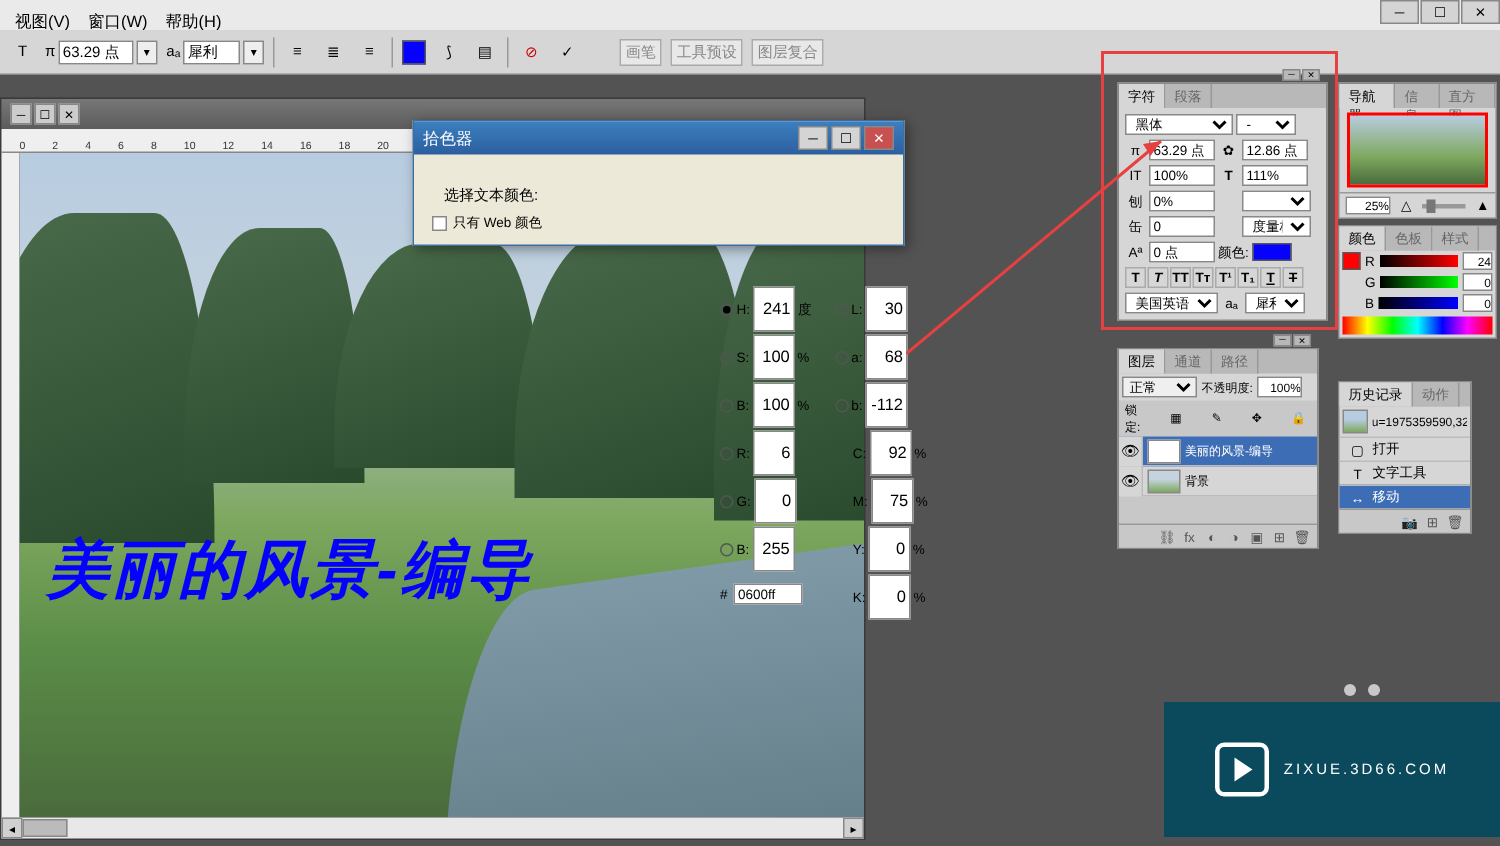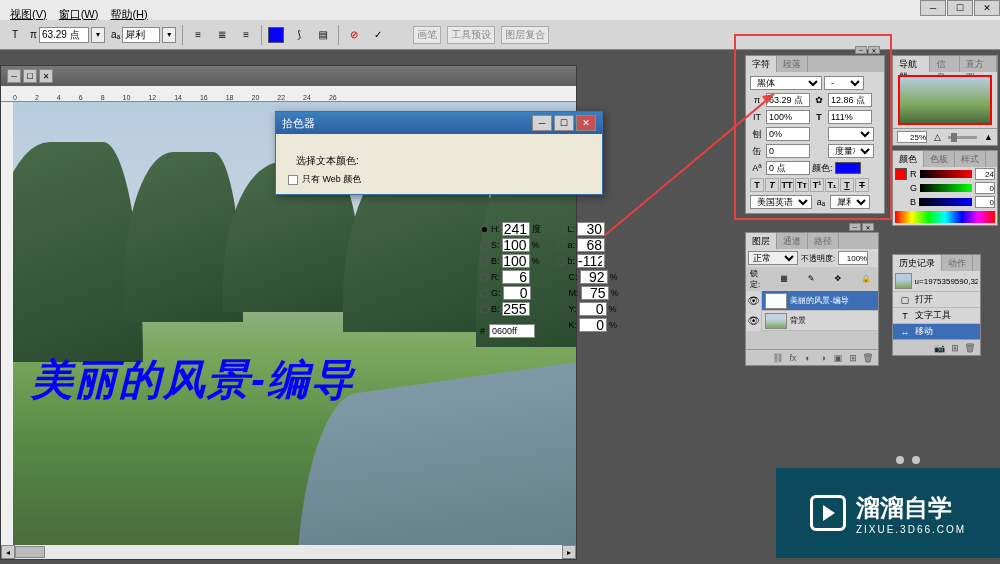--- a/index.html
+++ b/index.html
@@ -1,18 +1,18 @@
 <!DOCTYPE html>
 <html><head>
 <meta charset="utf-8">
 <style>
 * { box-sizing: border-box; margin: 0; padding: 0; font-family: "SimSun", sans-serif; }
 body { background: #535353; width: 1000px; height: 564px; overflow: hidden; position: relative; }
 
-.menubar { position: absolute; top: 0; left: 0; right: 0; height: 28px; background: #eaeaea; display: flex; align-items: center; padding: 0 4px; font-size: 11px; text-decoration: underline; }
+.menubar { position: absolute; top: 0; left: 0; right: 0; height: 28px; background: #eaeaea; display: flex; align-items: center; padding: 0 4px; font-size: 11px; }
 .menubar .menu-item { padding: 2px 6px; cursor: default; }
 .winbtns { position: absolute; top: 0; right: 0; display: flex; }
 .winbtn { width: 26px; height: 16px; background: #d4d4d4; border: 1px solid #888; font-size: 9px; display: flex; align-items: center; justify-content: center; margin-left: 1px; }
 
 .optionsbar { position: absolute; top: 20px; left: 0; right: 0; height: 30px; background: #d6d6d6; border-bottom: 1px solid #888; display: flex; align-items: center; padding: 0 6px; gap: 6px; font-size: 10px; }
 .optionsbar .field { display: flex; align-items: center; gap: 2px; }
 .optionsbar input { width: 50px; height: 16px; font-size: 10px; border: 1px solid #888; padding: 0 2px; }
 .optionsbar .dd { width: 14px; height: 16px; background: #eee; border: 1px solid #888; display: flex; align-items: center; justify-content: center; font-size: 8px; }
 .optionsbar .icon { width: 18px; height: 18px; display: flex; align-items: center; justify-content: center; border: 1px solid transparent; }
 .optionsbar .sep { width: 1px; height: 20px; background: #999; }
@@ -37,21 +37,21 @@
 .m5 { right: -20px; width: 120px; height: 200px; top: 15px; }
 .river { position: absolute; top: 280px; right: 0; width: 280px; height: 220px; background: linear-gradient(180deg,#7f9aa6,#5f7a85); border-radius: 60px 0 0 0 / 200px 0 0 0; transform: skewY(-8deg); }
 .overlay-text { position: absolute; left: 18px; top: 250px; font-size: 42px; font-family: "SimHei","Microsoft YaHei",sans-serif; color: #0600ff; font-weight: bold; font-style: italic; letter-spacing: 2px; }
 
 .scrollbar-h { position: absolute; bottom: 0; left: 0; right: 0; height: 14px; background: #e8e8e8; display: flex; align-items: center; }
 .scrollbar-h .sbbtn { width: 14px; height: 14px; background: #d0d0d0; border: 1px solid #888; font-size: 8px; display: flex; align-items: center; justify-content: center; }
 .scrollbar-h .sbtrack { flex: 1; height: 14px; position: relative; }
 .scrollbar-h .sbthumb { position: absolute; left: 0; width: 30px; height: 12px; top: 1px; background: #bbb; border: 1px solid #888; }
 
 
-.picker { position: absolute; top: 80px; left: 275px; width: 328px; background: #ece9d8; border: 1px solid #3a6ea5; box-shadow: 2px 2px 8px rgba(0,0,0,.4); margin-top: 31px; }
+.picker { position: absolute; top: 80px; left: 275px; width: 328px; background: #ece9d8; border: 1px solid #3a6ea5; box-shadow: 2px 2px 8px rgba(0,0,0,.4); }
 .picker .titlebar { height: 22px; background: linear-gradient(#3c7fbf,#2c5f9f); color: #fff; font-size: 11px; display: flex; align-items: center; padding: 0 6px; justify-content: space-between; }
 .picker .titlebar .tbtns { display: flex; gap: 2px; }
 .picker .titlebar .tbtn { width: 20px; height: 16px; background: #d4d4d4; border: 1px solid #888; font-size: 9px; display: flex; align-items: center; justify-content: center; color: #000; }
 .picker .titlebar .tbtn.close { background: #c75050; color: #fff; }
 .picker .body { padding: 20px; font-size: 10px; }
 .picker .lbl { margin-bottom: 6px; }
 .picker .main { display: flex; gap: 6px; }
 .picker .sv { width: 160px; height: 160px; position: relative; background: linear-gradient(to right,#fff,#0600ff); border: 1px solid #555; }
 .picker .sv::after { content: ""; position: absolute; inset: 0; background: linear-gradient(to bottom,transparent,#000); }
 .picker .hue { width: 16px; height: 160px; background: linear-gradient(180deg,#f00,#ff0,#0f0,#0ff,#00f,#f0f,#f00); border: 1px solid #555; }
@@ -60,21 +60,21 @@
 .picker .swtop { flex: 1; background: #0600ff; }
 .picker .swbot { flex: 1; background: #f00; }
 .picker .swsm { width: 10px; height: 10px; background: #06005a; border: 1px solid #555; margin-left: 24px; }
 .picker .btns { display: flex; flex-direction: column; gap: 4px; margin-left: 4px; }
 .picker .btn { width: 48px; height: 18px; background: #e8e8e8; border: 1px solid #888; font-size: 10px; display: flex; align-items: center; justify-content: center; }
 .picker .fields { display: flex; gap: 10px; margin-top: 6px; margin-left: 184px; position: absolute; top: 104px; }
 .picker .fcol { display: flex; flex-direction: column; gap: 2px; }
 .picker .frow { display: flex; align-items: center; gap: 2px; font-size: 9px; }
 .picker .frow .rb { width: 9px; height: 9px; border: 1px solid #555; border-radius: 50%; }
 .picker .frow .rb.sel::after { content: ""; display: block; width: 5px; height: 5px; border-radius: 50%; background: #000; margin: 1px; }
-.picker .frow input { width: 28px; height: 14px; font-size: 14px; border: 1px solid #888; text-align: right; padding-right: 2px; }
+.picker .frow input { width: 28px; height: 30px; font-size: 11px; border: 1px solid #888; text-align: right; padding-right: 2px; }
 .picker .frow .u { width: 14px; }
 .picker .hexrow { margin-top: 6px; display: flex; align-items: center; gap: 4px; font-size: 9px; }
 .picker .hexrow input { width: 46px; height: 14px; font-size: 9px; border: 1px solid #888; padding: 0 2px; }
 .picker .web { position: absolute; left: 12px; bottom: 8px; display: flex; align-items: center; gap: 4px; font-size: 9px; }
 .picker .web .cb { width: 10px; height: 10px; border: 1px solid #888; background: #fff; }
 
 
 .panel { position: absolute; background: #d6d6d6; border: 1px solid #888; font-size: 9px; }
 .panel .tabs { display: flex; height: 16px; background: #b8b8b8; }
 .panel .tab { padding: 2px 6px; background: #d6d6d6; border-right: 1px solid #999; }
@@ -542,16 +542,15 @@
 </svg>
 
 <div class="pager">
   <div class="d"></div>
   <div class="d"></div>
 </div>
 
 <div class="watermark">
   <div class="play"></div>
   <div class="wt">
-    <div class="big">溜溜自学</div>
     <div class="url">ZIXUE.3D66.COM</div>
   </div>
 </div>
 
 </body></html>

